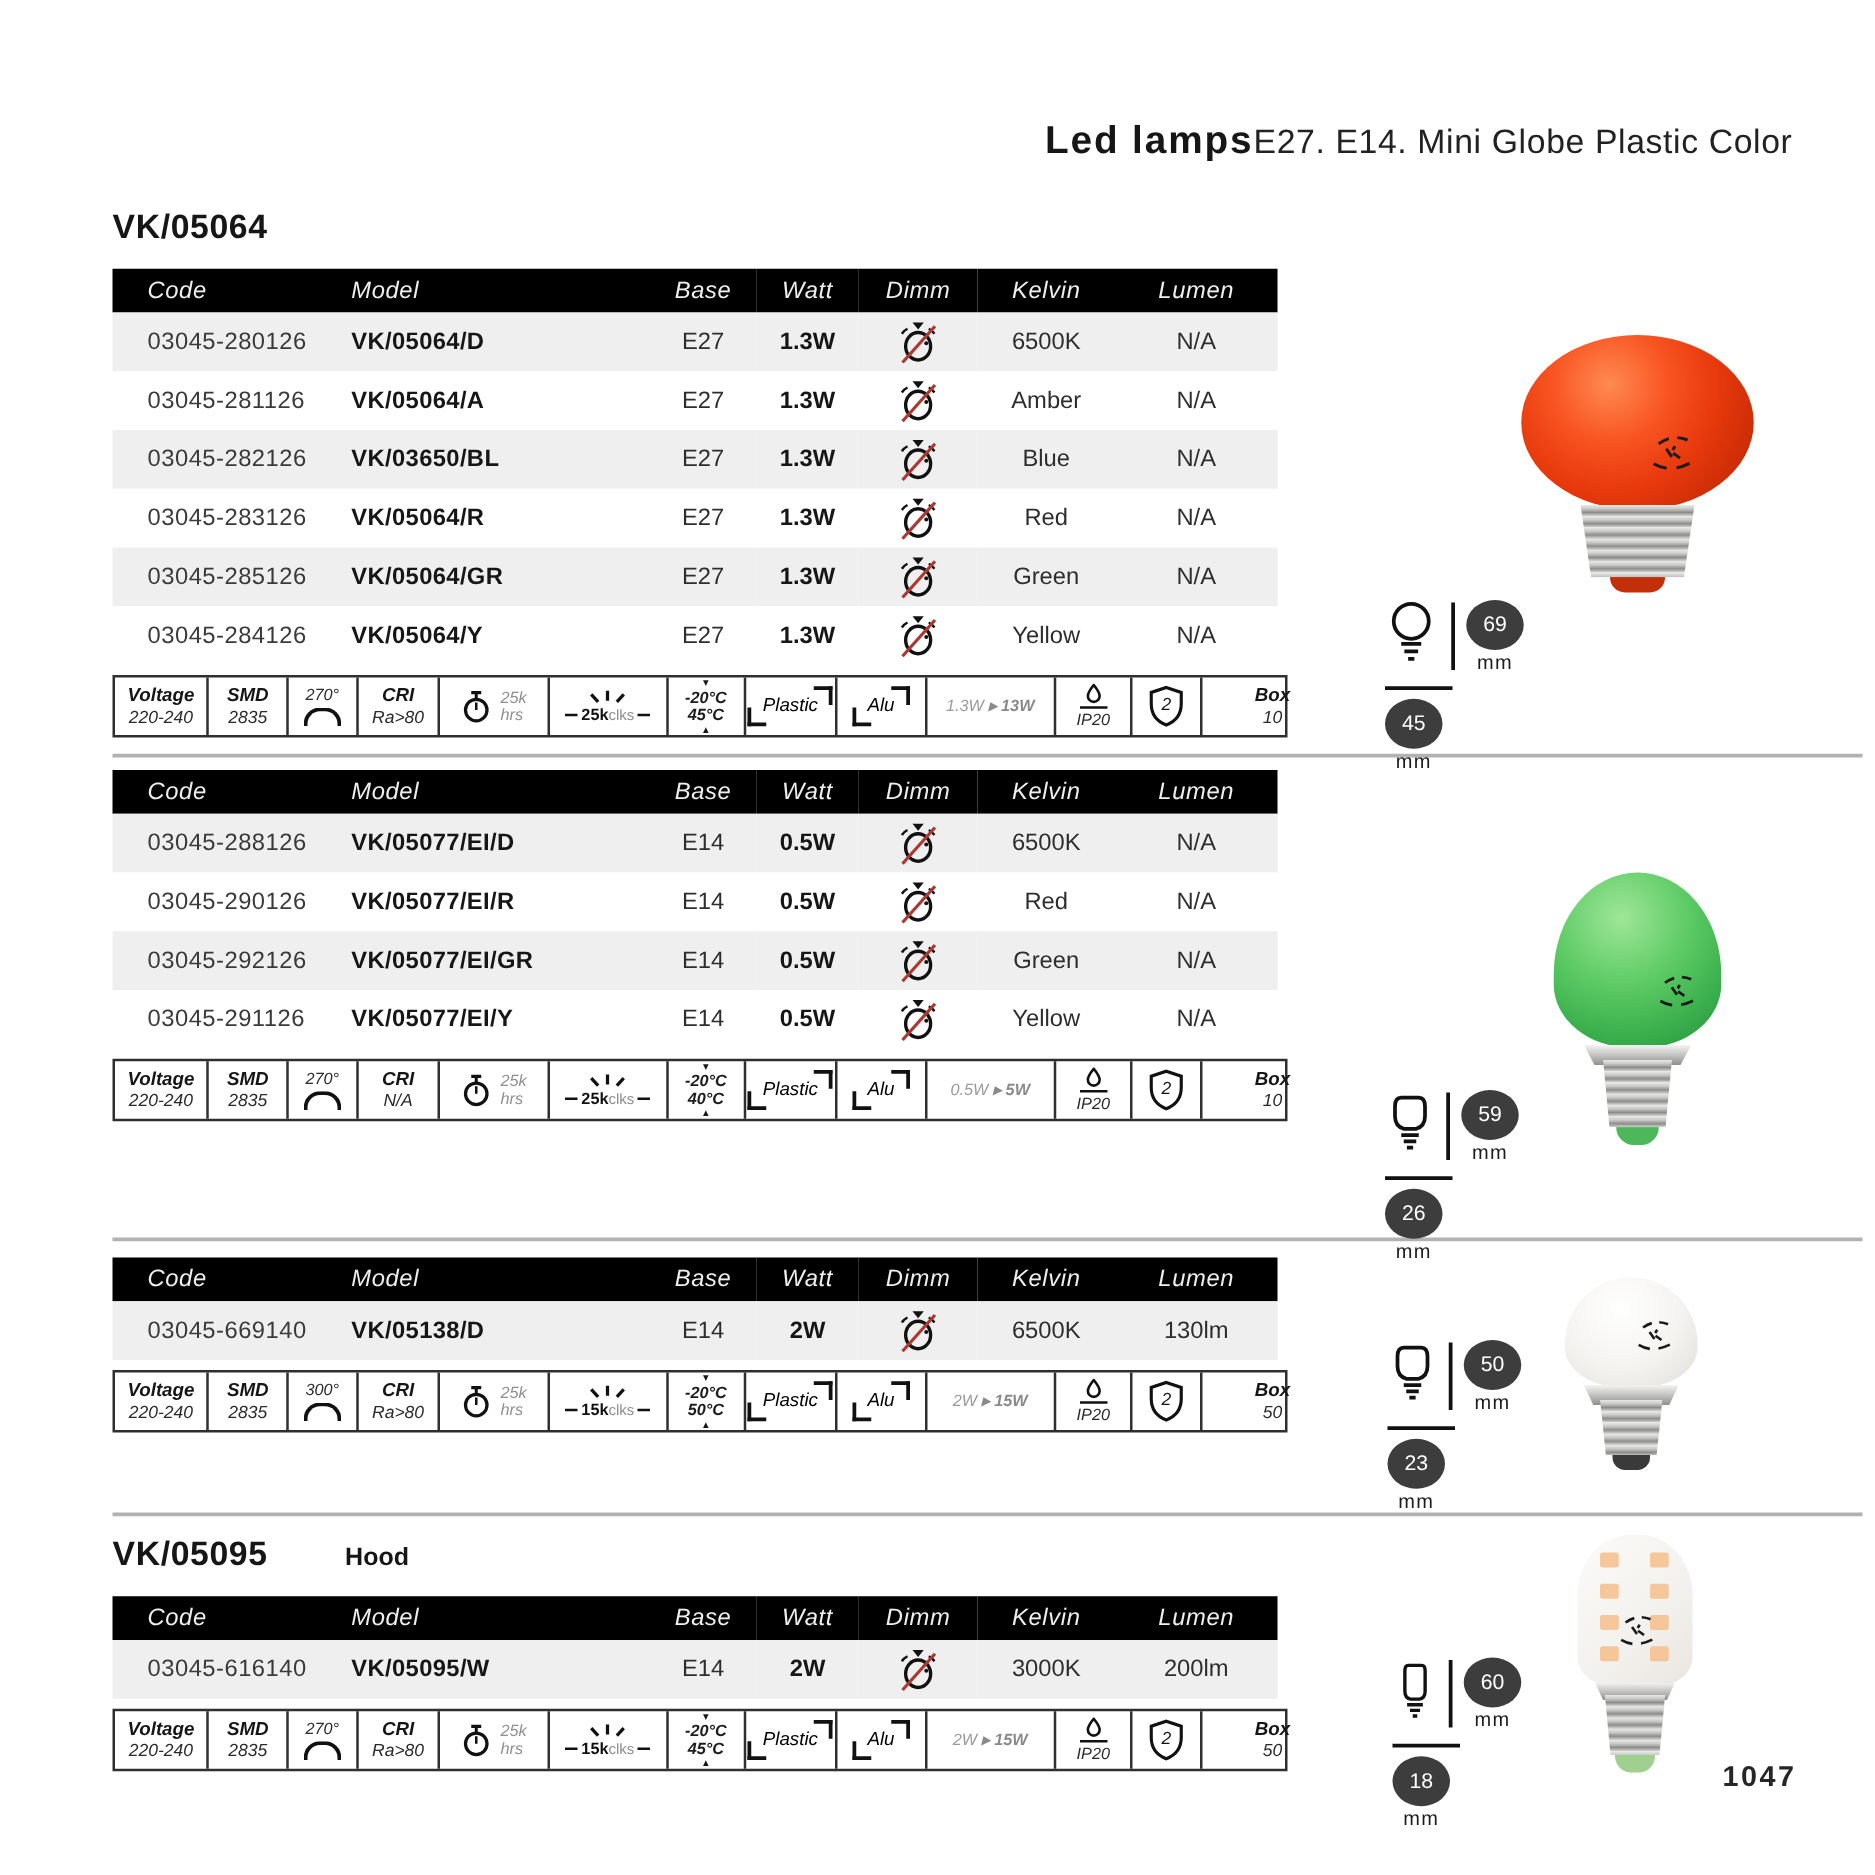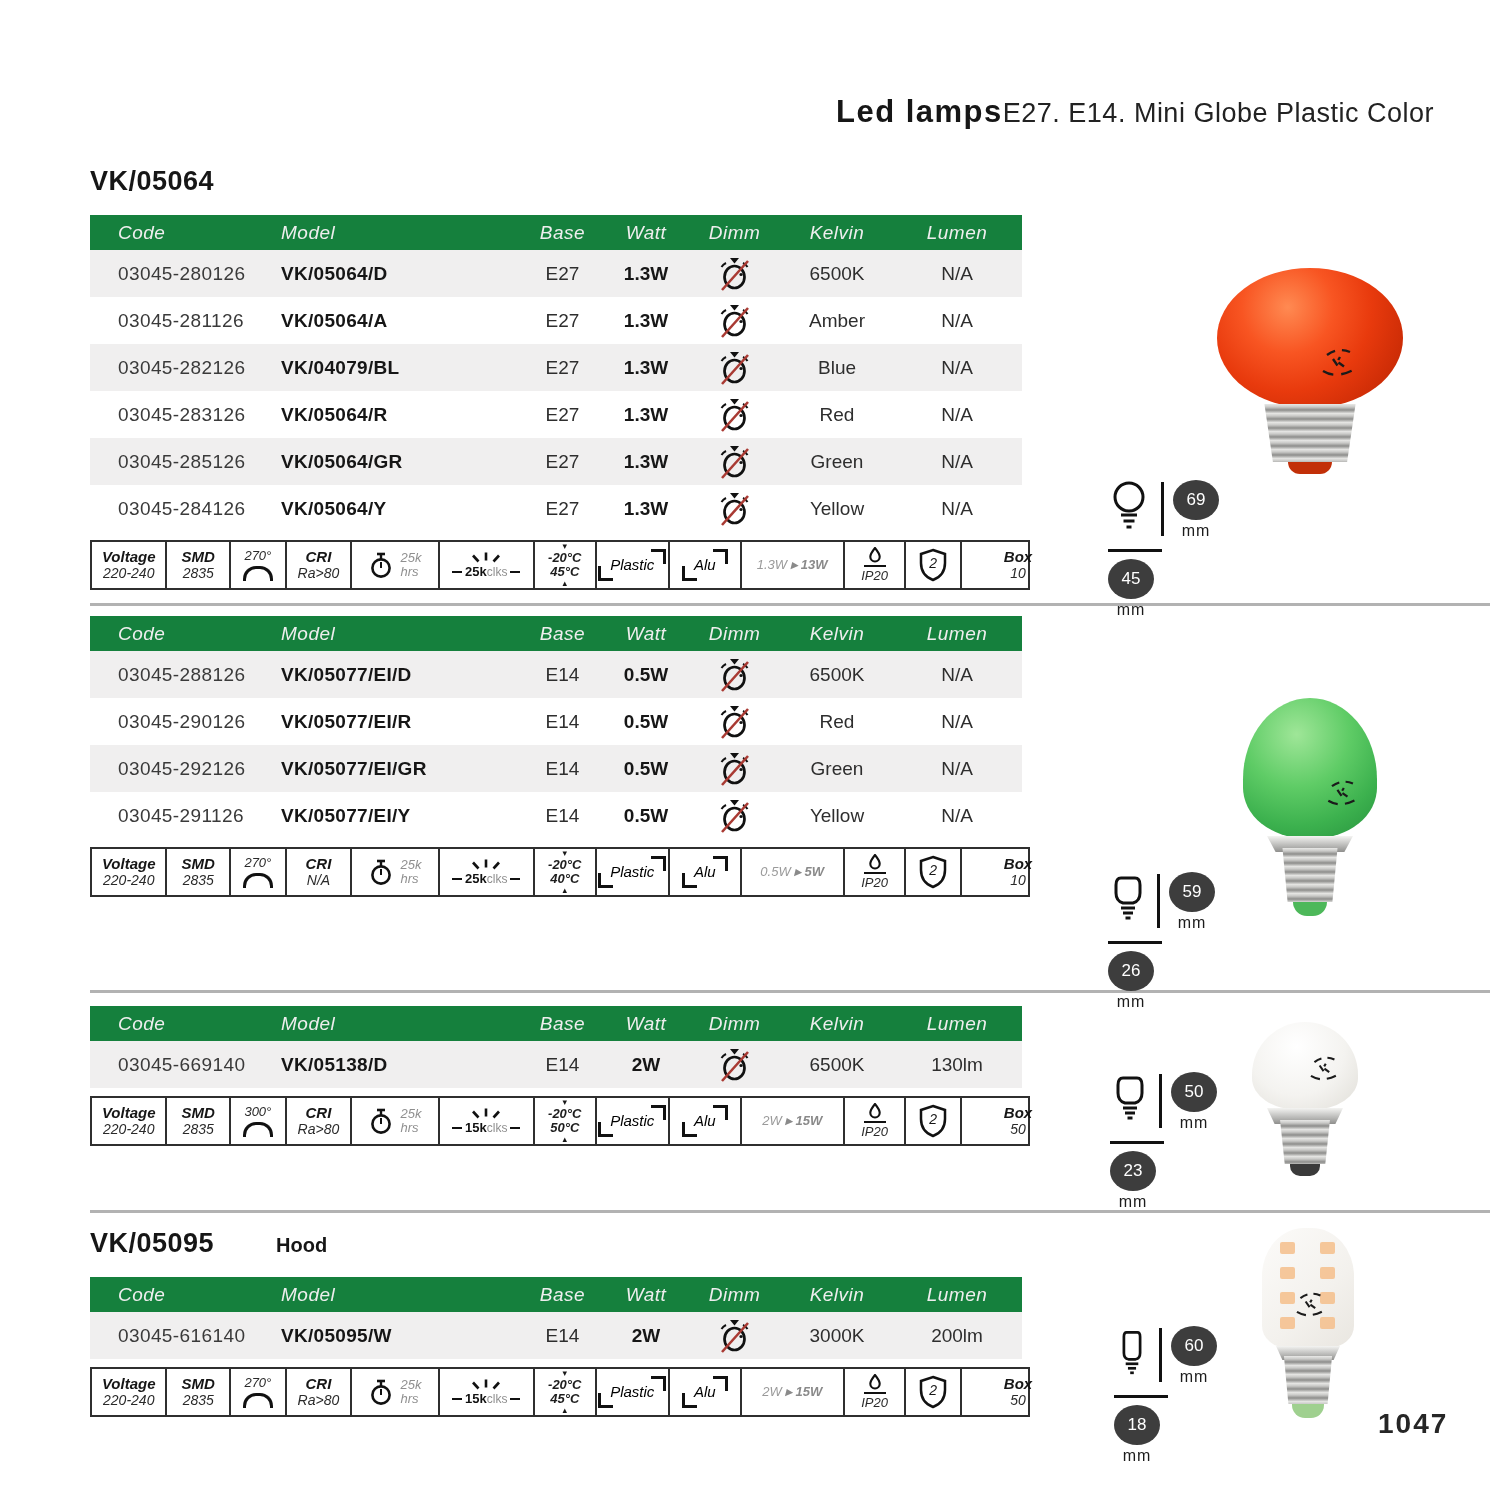--- a/index.html
+++ b/index.html
@@ -11,21 +11,21 @@
   .hdr-sub{font-size:27px;font-weight:400;color:#222;letter-spacing:0.5px;}
   
   .sec{position:absolute;left:90px;width:932px;}
   .sec-title-row{display:flex;align-items:baseline;margin:0 0 18px 0;}
   .sec-title{font-size:27px;font-weight:bold;color:#161616;letter-spacing:0.5px;}
   .sec-sub{font-size:20px;font-weight:bold;color:#161616;margin-left:62px;}
   
   table{border-collapse:collapse;width:932px;table-layout:fixed;}
   col.c1{width:190px}col.c2{width:240px}col.c3{width:85px}col.c4{width:82px}
   col.c5{width:95px}col.c6{width:110px}col.c7{width:130px}
-  thead th{background:#15803d;color:#eeeeee;font-style:italic;font-weight:400;
+  thead th{background:#000000;color:#eeeeee;font-style:italic;font-weight:400;
            font-size:19px;height:33px;text-align:center;letter-spacing:0.5px;}
   th.l{text-align:left;}
   th.pl{padding-left:28px;}
   tbody tr{height:47px;}
   tbody tr:nth-child(odd){background:#f0efef;}
   tbody tr:nth-child(even){background:#ffffff;}
   td{font-size:19px;text-align:center;vertical-align:middle;color:#2e2e2e;}
   td.code{text-align:left;padding-left:28px;letter-spacing:0.4px;color:#3a3a3a;}
   td.model{text-align:left;font-weight:bold;color:#161616;letter-spacing:0.3px;}
   td.watt{font-weight:bold;color:#161616;}
@@ -86,21 +86,21 @@
   .gbody{width:134px;height:140px;border-radius:50% 50% 46% 46% / 58% 58% 36% 36%;
     background:radial-gradient(circle at 40% 26%,#9fe698 0%,#5fcc66 40%,#3cb14e 70%,#2a9740 95%);}
   .wbody{width:106px;height:88px;border-radius:50% 50% 44% 44% / 60% 60% 36% 36%;
     background:radial-gradient(circle at 42% 28%,#ffffff 0%,#f4f3f0 55%,#e2e0da 95%);}
   .tube{position:relative;width:92px;height:120px;border-radius:42px 42px 26px 26px / 48px 48px 22px 22px;
     background:linear-gradient(135deg,#fcfbf9 0%,#f3f1ed 60%,#e9e6e0 100%);}
   .chips{position:absolute;left:18px;top:14px;display:grid;grid-template-columns:16px 16px;gap:13px 24px;}
   .chips i{width:15px;height:12px;background:#f4be8b;border-radius:2px;opacity:0.85;}
   .vx{position:absolute;}
   
-  .pageno{position:absolute;left:1378px;top:1408px;font-size:28px;font-weight:bold;letter-spacing:2px;color:#262626;}
+  .pageno{position:absolute;left:1378px;top:1408px;font-size:23px;font-weight:bold;letter-spacing:2px;color:#262626;}
 </style>
 </head>
 <body>
 
 <svg width="0" height="0" style="position:absolute">
   <defs>
     <g id="dimm-ic">
       <path d="M13 4 h9 l-4.5 5.5 Z" fill="#111"></path>
       <path d="M9 9 q-3 1.5 -4.5 4" stroke="#111" stroke-width="2" fill="none"></path>
       <path d="M26 9 q3 1.5 4.5 4" stroke="#111" stroke-width="2" fill="none"></path>
@@ -206,21 +206,21 @@
           <td class="dimm">
               <svg width="36" height="40" viewBox="0 0 36 40">
                 <use href="#dimm-ic"></use>
               </svg>
             </td>
           <td>Amber</td>
           <td>N/A</td>
         </tr>
         <tr>
           <td class="code">03045-282126</td>
-          <td class="model">VK/04079/BL</td>
+          <td class="model">VK/03650/BL</td>
           <td>E27</td>
           <td class="watt">1.3W</td>
           <td class="dimm">
               <svg width="36" height="40" viewBox="0 0 36 40">
                 <use href="#dimm-ic"></use>
               </svg>
             </td>
           <td>Blue</td>
           <td>N/A</td>
         </tr>

